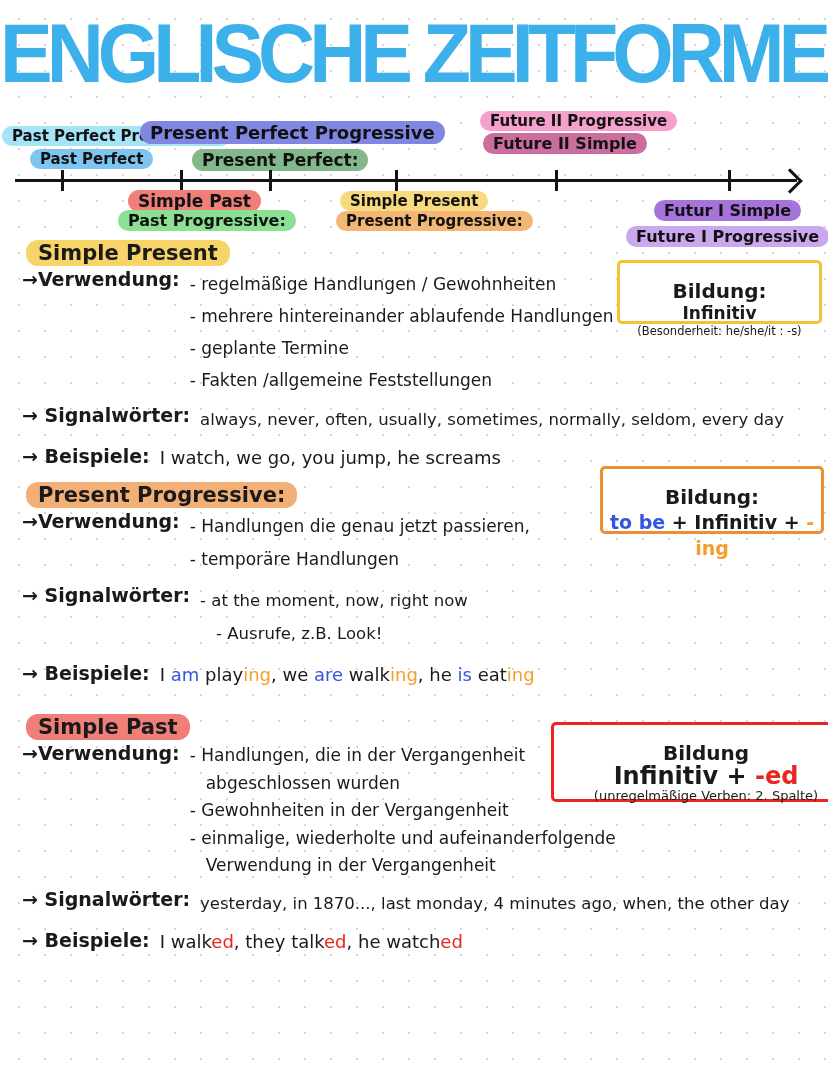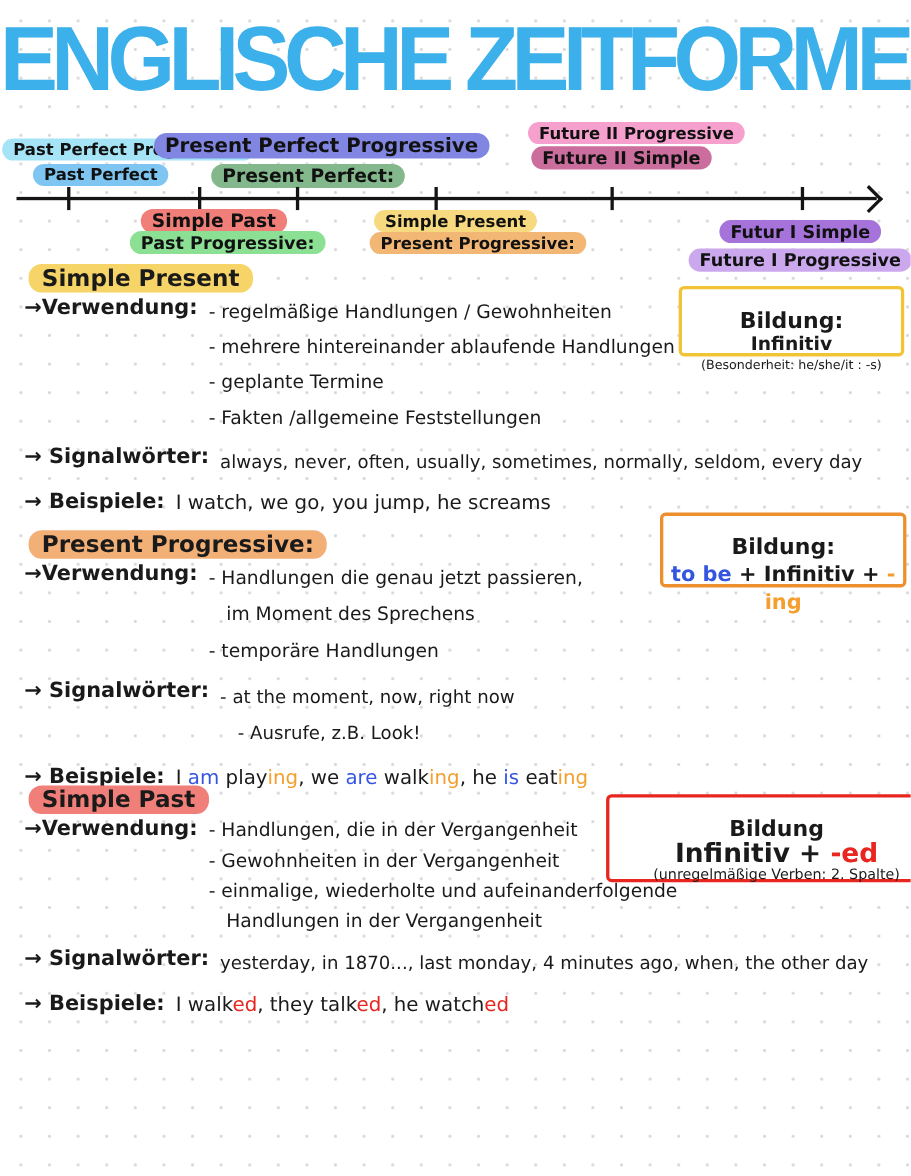--- a/index.html
+++ b/index.html
@@ -149,21 +149,20 @@
     <div class="bl">Infinitiv</div>
     <div class="bn">(Besonderheit: he/she/it : -s)</div>
   </div>
 
   <section class="sec sec-pp">
     <span class="sec-title hl-orange">Present Progressive:</span>
     <div class="row">
       <span class="lbl">→Verwendung:</span>
       <div class="items">
         <span class="ln">- Handlungen die genau jetzt passieren,</span>
-        <span class="ln cont">im Moment des Sprechens</span>
         <span class="ln">- temporäre Handlungen</span>
       </div>
     </div>
     <div class="row sig">
       <span class="lbl">→ Signalwörter:</span>
       <div class="items siglines">
         <span class="ln">- at the moment, now, right now</span>
         <span class="ln cont">- Ausrufe, z.B. Look!</span>
       </div>
     </div>
@@ -177,23 +176,24 @@
     <div class="bt">Bildung:</div>
     <div class="bl"><span class="c-blue">to be</span><span class="c-ink"> + Infinitiv + </span><span class="c-orange">-ing</span></div>
   </div>
 
   <section class="sec sec-past">
     <span class="sec-title hl-red">Simple Past</span>
     <div class="row">
       <span class="lbl">→Verwendung:</span>
       <div class="items">
         <span class="ln">- Handlungen, die in der Vergangenheit</span>
+        <span class="ln cont">abgeschlossen wurden</span>
         <span class="ln">- Gewohnheiten in der Vergangenheit</span>
         <span class="ln">- einmalige, wiederholte und aufeinanderfolgende</span>
-        <span class="ln cont">Handlungen in der Vergangenheit</span>
+        <span class="ln cont">Verwendung in der Vergangenheit</span>
       </div>
     </div>
     <div class="row sig">
       <span class="lbl">→ Signalwörter:</span>
       <span class="val">yesterday, in 1870..., last monday, 4 minutes ago, when, the other day</span>
     </div>
     <div class="row bsp">
       <span class="lbl">→ Beispiele:</span>
       <span class="val"><span class="c-ink">I walk</span><span class="c-red">ed</span><span class="c-ink">, they talk</span><span class="c-red">ed</span><span class="c-ink">, he watch</span><span class="c-red">ed</span></span>
     </div>

